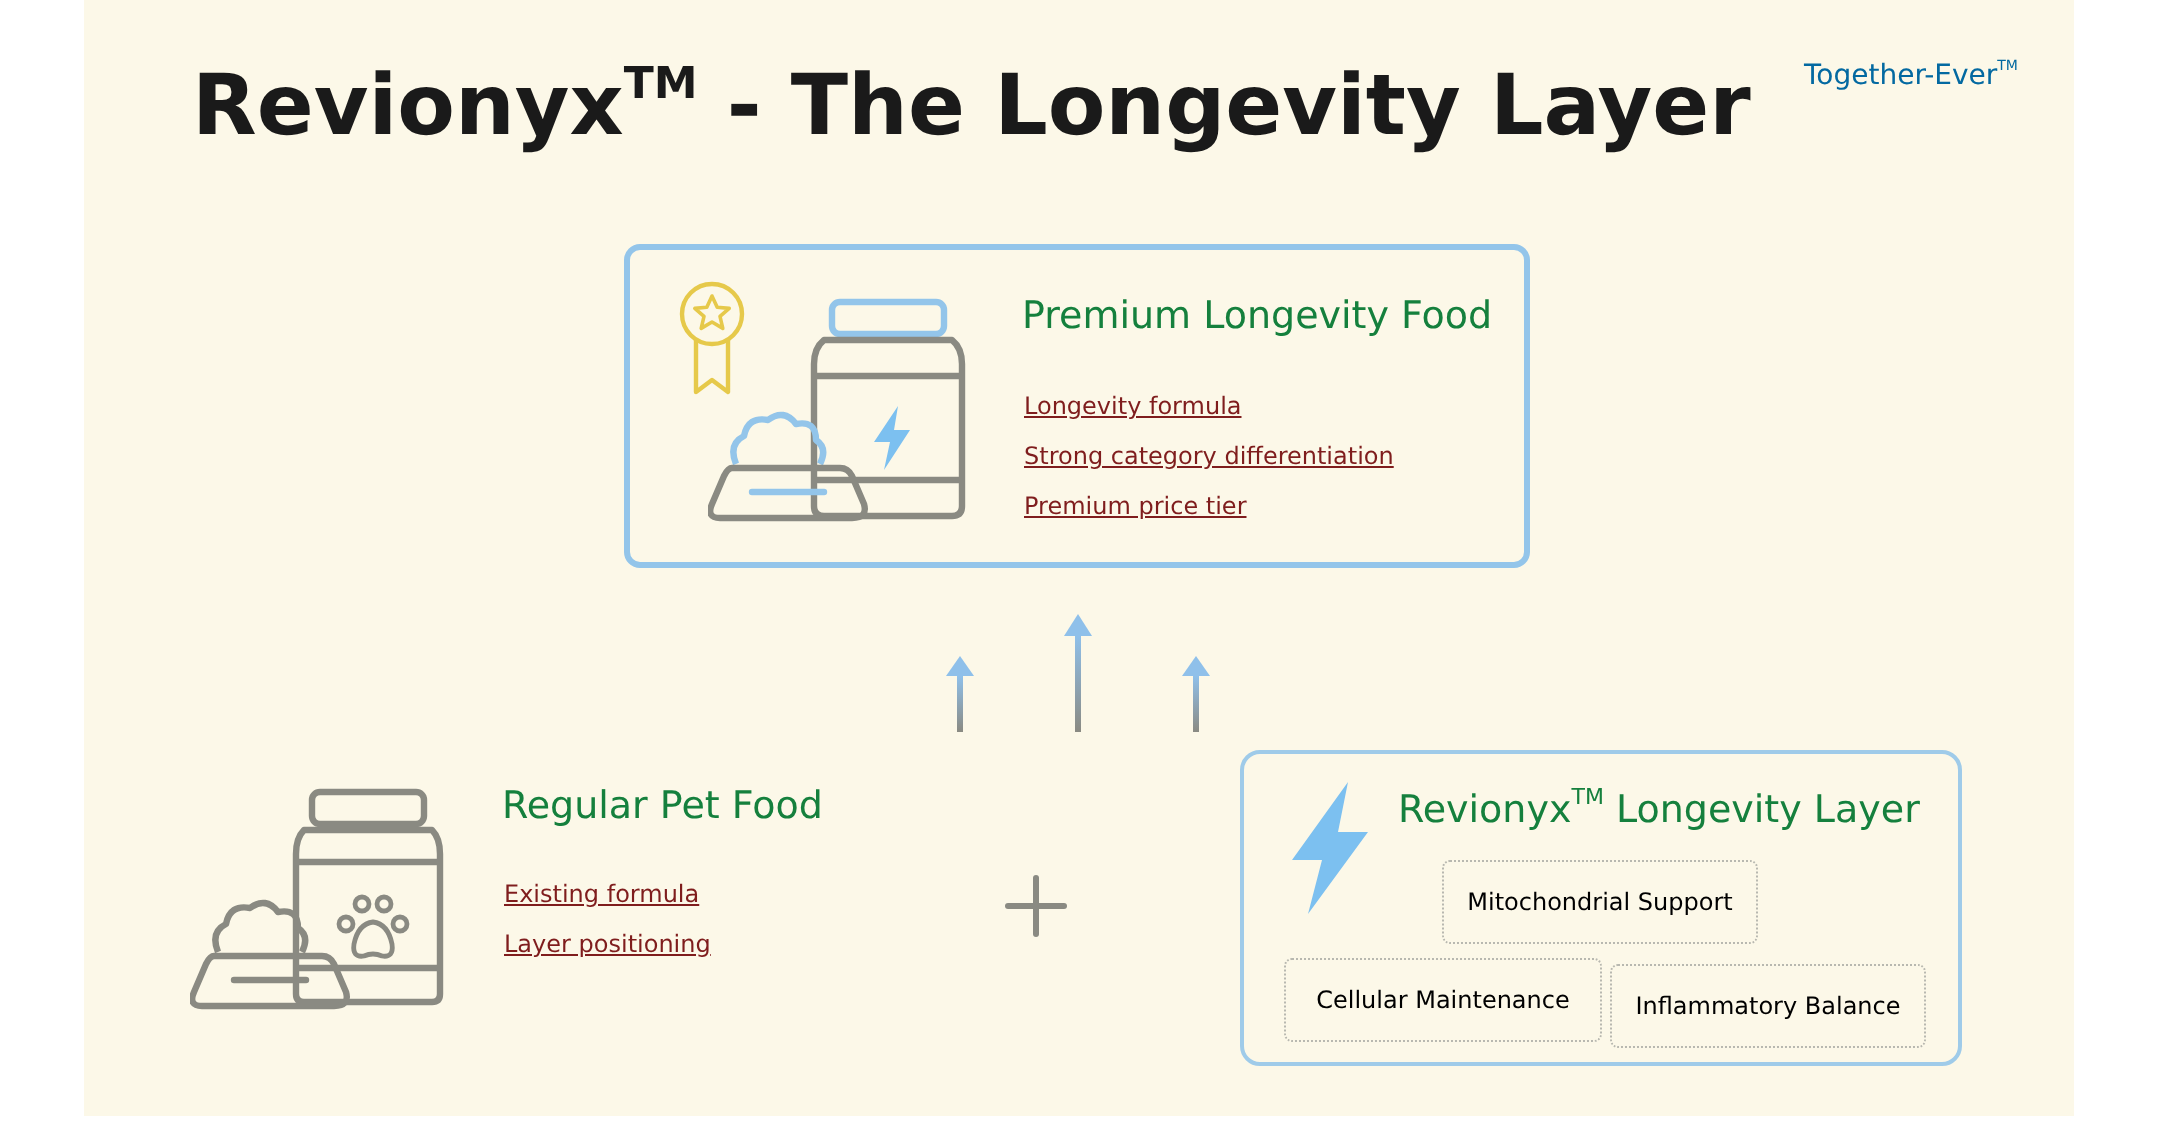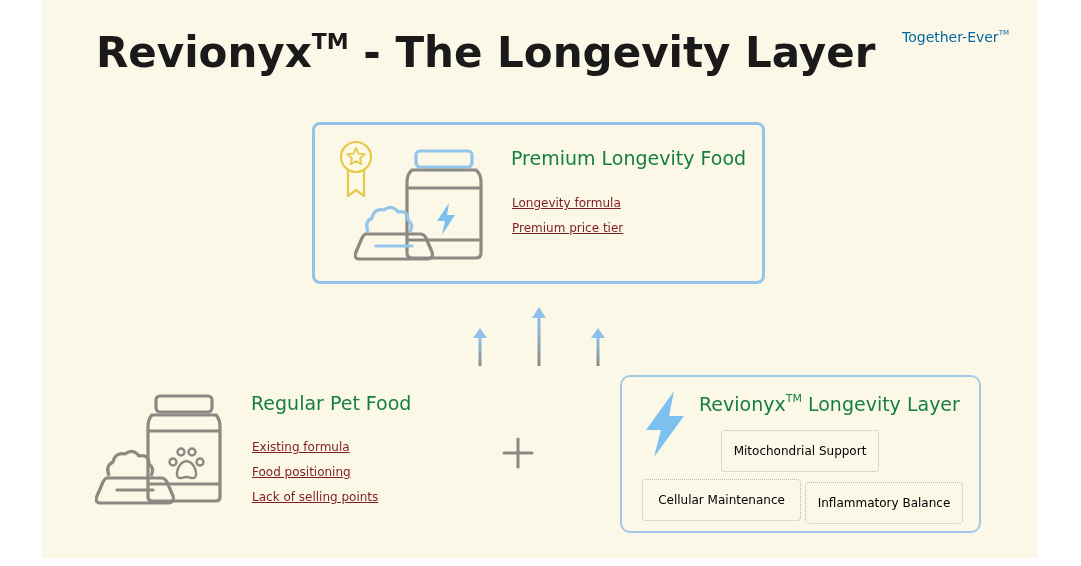--- a/index.html
+++ b/index.html
@@ -74,20 +74,21 @@
 
 <svg class="icon-abs" style="left:354px;top:204px" width="82" height="58" viewBox="0 0 82 58">
   <path d="M14 28 Q10 18 18 14 Q20 4 30 6 Q38 0 44 8 Q54 6 54 16 Q60 20 56 28" fill="none" stroke="#93c5ea" stroke-width="3.2" stroke-linejoin="round"></path>
   <path d="M12 30 L66 30 Q70 30 72 34 L78 48 Q80 55 72 55 L6 55 Q-1 55 2 48 L8 34 Q10 30 12 30 Z" fill="none" stroke="#8a8a82" stroke-width="3.2" stroke-linejoin="round"></path>
   <line x1="22" y1="42" x2="58" y2="42" stroke="#93c5ea" stroke-width="3.2" stroke-linecap="round"></line>
 </svg>
 
 <div class="card-title" style="left:511px;top:147px">Premium Longevity Food</div>
 <ul class="bullets" style="left:512px;top:195px">
   <li>Longevity formula</li>
+  <li>Strong category differentiation</li>
   <li>Premium price tier</li>
 </ul>
 
 <svg class="icon-abs" style="left:468px;top:304px" width="142" height="64" viewBox="0 0 142 64">
   <defs>
     <linearGradient id="ag" x1="0" y1="0" x2="0" y2="1">
       <stop offset="0" stop-color="#8fc0ea"></stop>
       <stop offset="1" stop-color="#8a8a82"></stop>
     </linearGradient>
   </defs>
@@ -122,22 +123,21 @@
 
 <svg class="icon-abs" style="left:95px;top:448px" width="82" height="58" viewBox="0 0 82 58">
   <path d="M14 28 Q10 18 18 14 Q20 4 30 6 Q38 0 44 8 Q54 6 54 16 Q60 20 56 28" fill="none" stroke="#8a8a82" stroke-width="3.2" stroke-linejoin="round"></path>
   <path d="M12 30 L66 30 Q70 30 72 34 L78 48 Q80 55 72 55 L6 55 Q-1 55 2 48 L8 34 Q10 30 12 30 Z" fill="none" stroke="#8a8a82" stroke-width="3.2" stroke-linejoin="round"></path>
   <line x1="22" y1="42" x2="58" y2="42" stroke="#8a8a82" stroke-width="3.2" stroke-linecap="round"></line>
 </svg>
 
 <div class="card-title" style="left:251px;top:392px">Regular Pet Food</div>
 <ul class="bullets" style="left:252px;top:439px">
   <li>Existing formula</li>
-  <li>Food positioning</li>
-  <li>Lack of selling points</li>
+  <li>Layer positioning</li>
 </ul>
 
 <svg class="plus" viewBox="0 0 32 32">
   <line x1="16" y1="2" x2="16" y2="30" stroke="#8a8a82" stroke-width="3" stroke-linecap="round"></line>
   <line x1="2" y1="16" x2="30" y2="16" stroke="#8a8a82" stroke-width="3" stroke-linecap="round"></line>
 </svg>
 
 <div class="card card-layer"></div>
 
 <svg class="icon-abs" style="left:644px;top:390px" width="42" height="68" viewBox="0 0 42 68">

